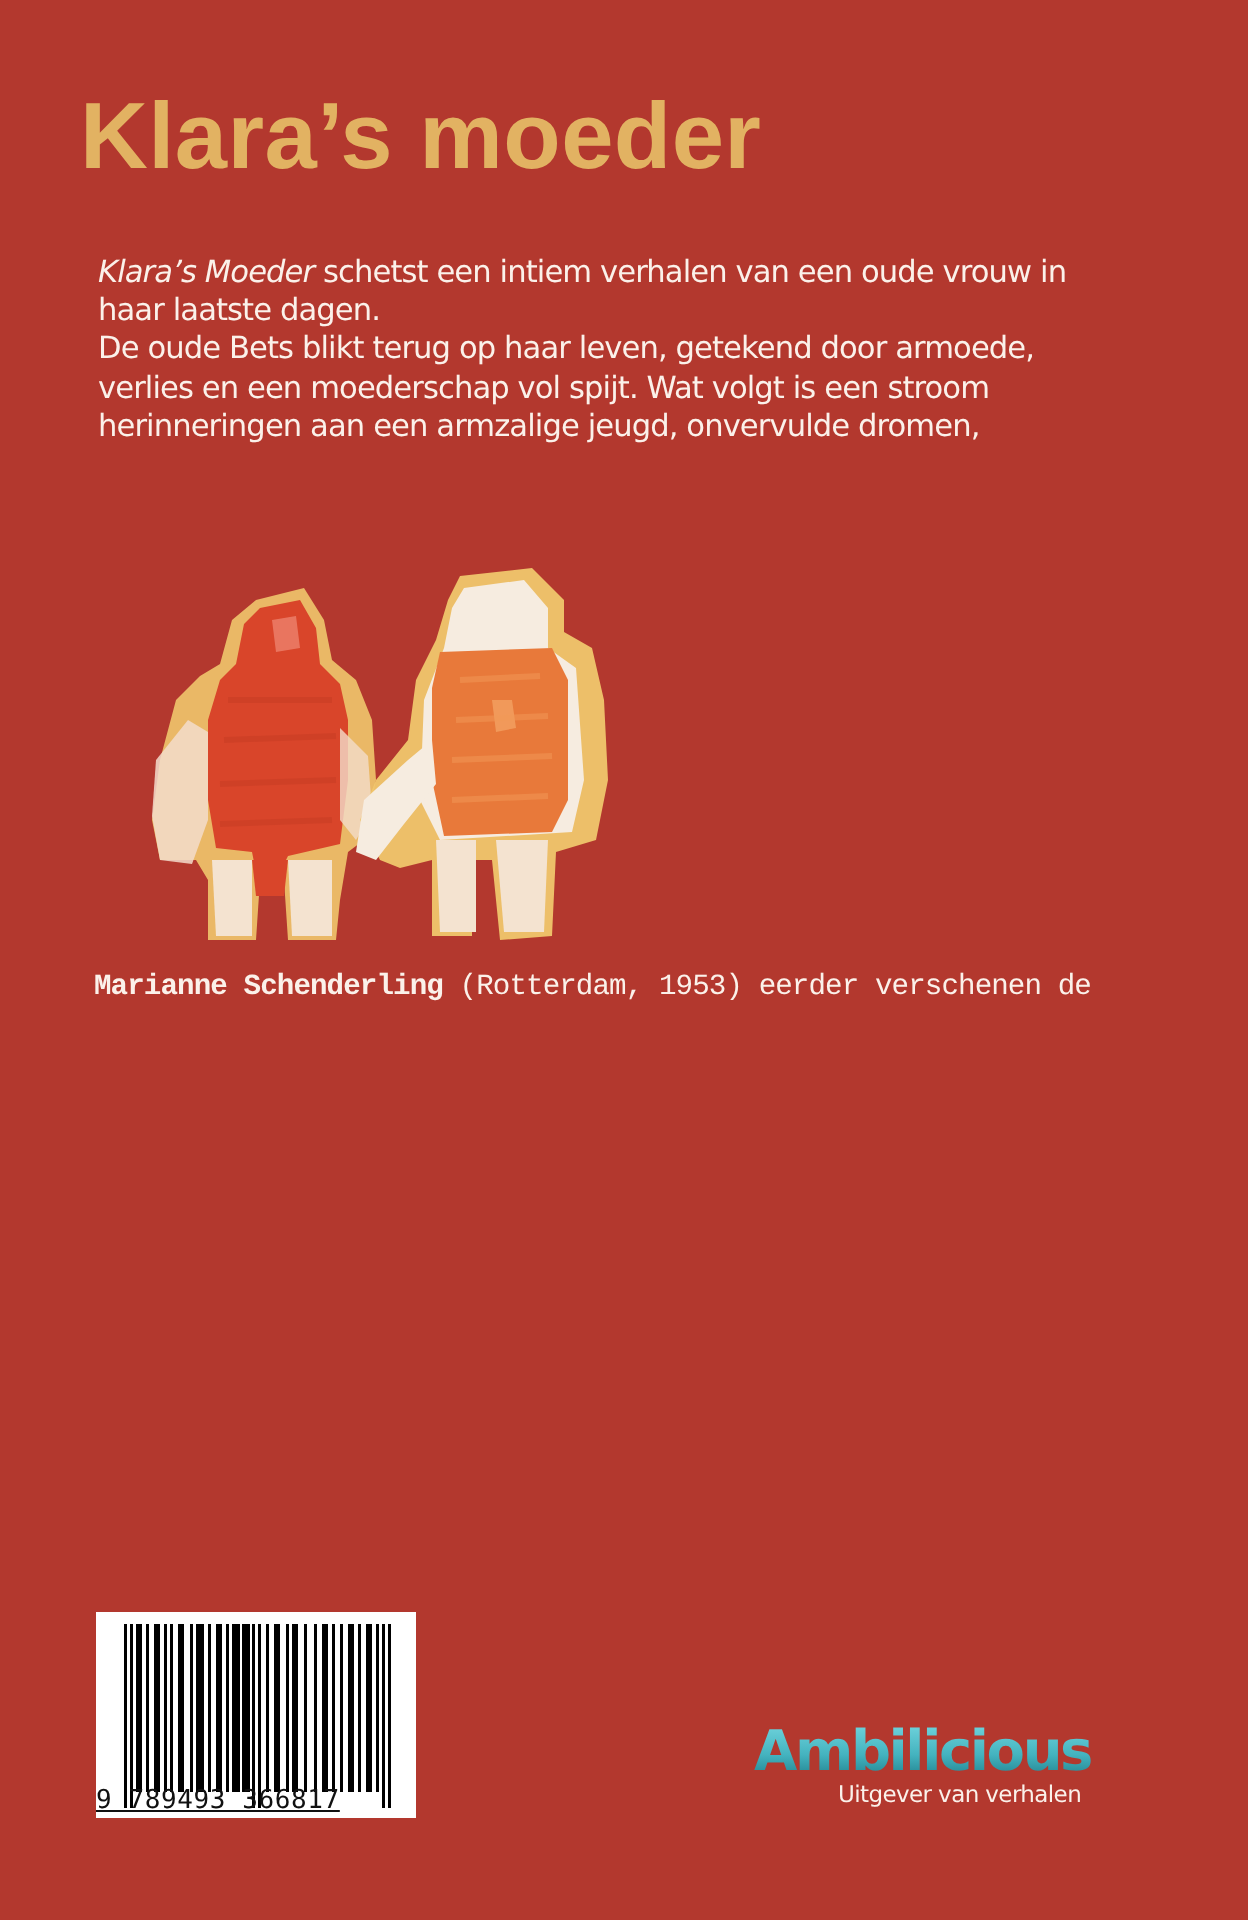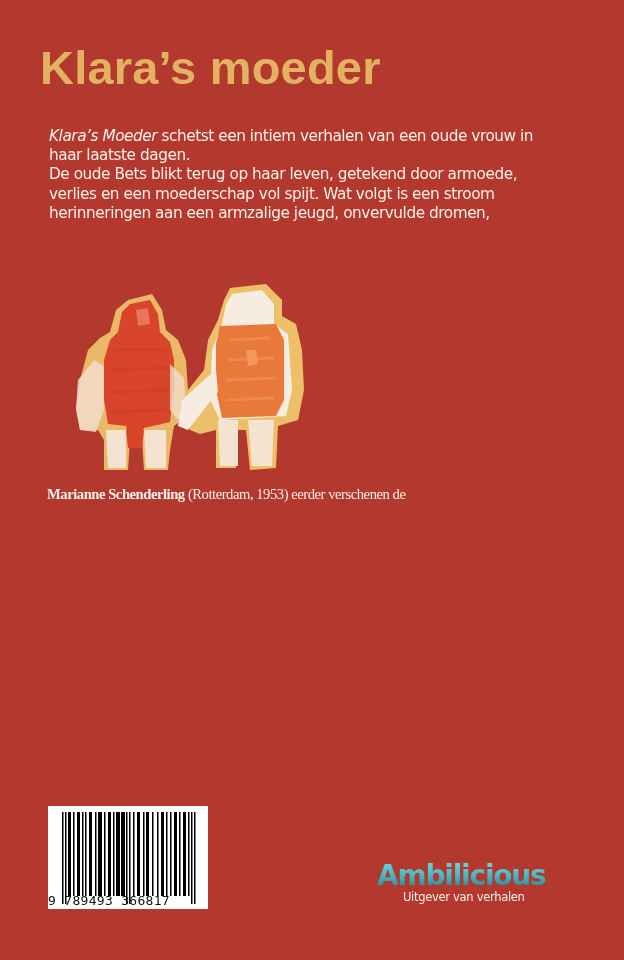--- a/index.html
+++ b/index.html
@@ -27,52 +27,52 @@
     .blurb .line { display: block; white-space: nowrap; }
     .blurb em { font-style: italic; }
 
     .art {
       position: absolute; left: 70px; top: 280px; width: 260px; height: 200px;
     }
     .art svg { width: 100%; height: 100%; display: block; }
 
     .author {
       position: absolute; left: 47px; top: 485px; width: 570px;
-      font-family: Liberation Serif, serif;
+      font-family: Liberation Mono, monospace;
       font-size: 14.6px; line-height: 19.8px;
       color: #fbf1ea; letter-spacing: -0.45px; margin: 0;
     }
     .author .line { display: block; white-space: nowrap; }
     .author strong { font-weight: bold; }
 
     .barcode {
       position: absolute; left: 48px; top: 806px; width: 160px; height: 103px;
       background: #ffffff;
     }
     .barcode svg { position: absolute; left: 0; top: 0; width: 160px; height: 103px; }
     .barcode .digits {
       position: absolute; left: 0; bottom: 2px; width: 139px;
       font-family: "DejaVu Sans Mono", monospace;
       font-size: 13px; line-height: 13px; color: #111;
-      letter-spacing: 0.3px; white-space: pre;
+      letter-spacing: 0.3px; white-space: pre; text-decoration: underline;
     }
 
     .publisher {
       position: absolute; left: 377px; top: 862px; width: 220px;
     }
     .publisher .brand {
       font-family: "DejaVu Sans", sans-serif; font-weight: bold;
       font-size: 28px; line-height: 28px; letter-spacing: -1.2px;
       background: linear-gradient(180deg, #6fd3dc 0%, #44b3bf 55%, #1f7f8c 100%);
       -webkit-background-clip: text; background-clip: text;
       color: transparent;
       display: block;
     }
     .publisher .tagline {
-      display: block; margin-left: 26px; margin-top: 1px;
+      display: block; margin-left: 42px; margin-top: 1px;
       font-family: "DejaVu Sans", sans-serif;
       font-size: 11.5px; line-height: 13px; color: #fbf1ea; letter-spacing: -0.3px;
     }
   </style>
 </head>
 <body>
 
 <div class="cover">
 
   <h1 class="title">Klara’s moeder</h1>

